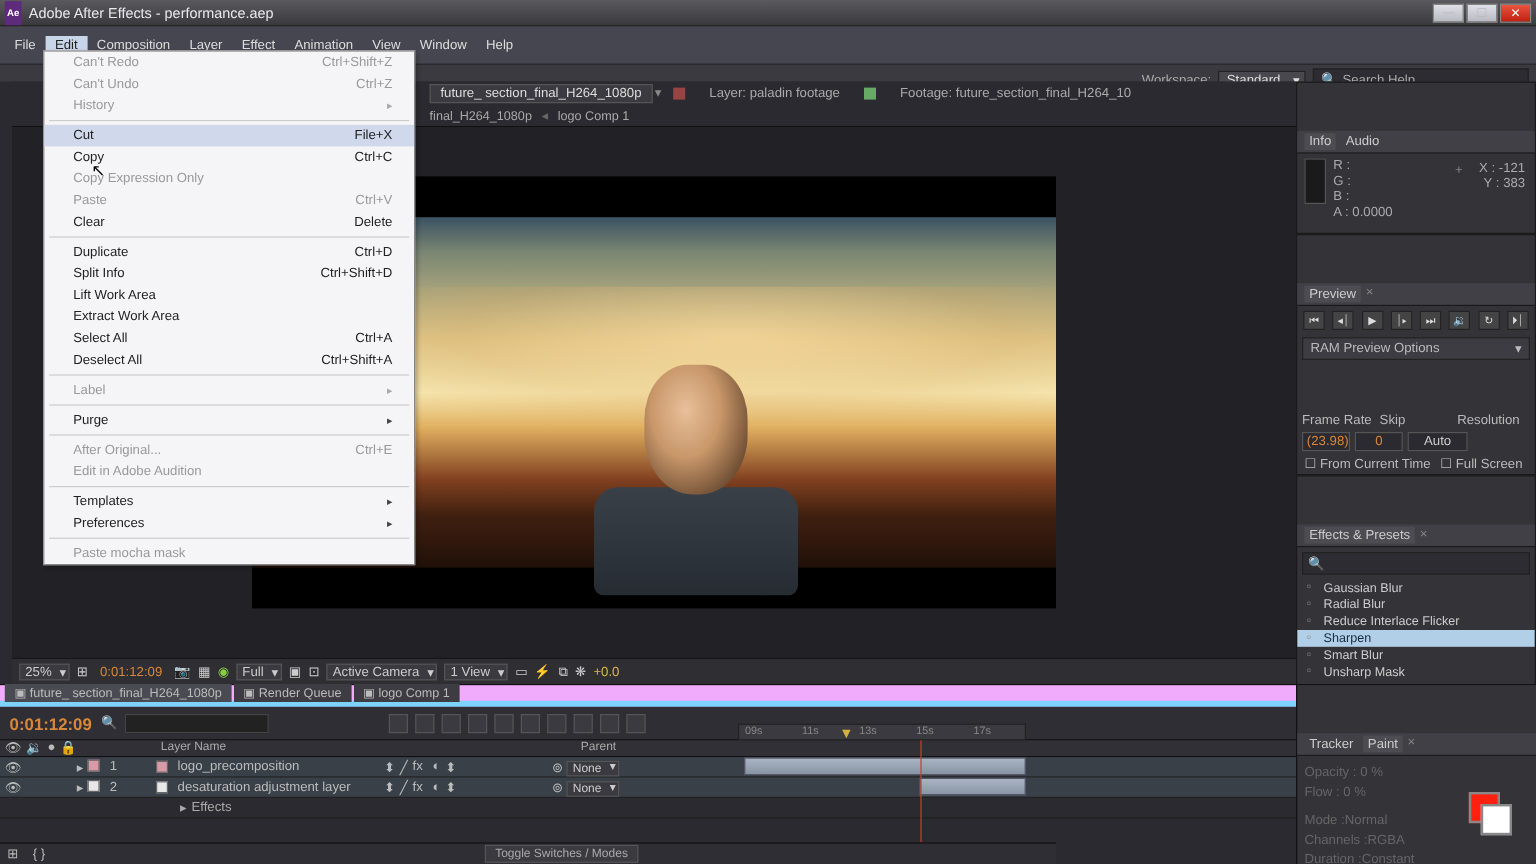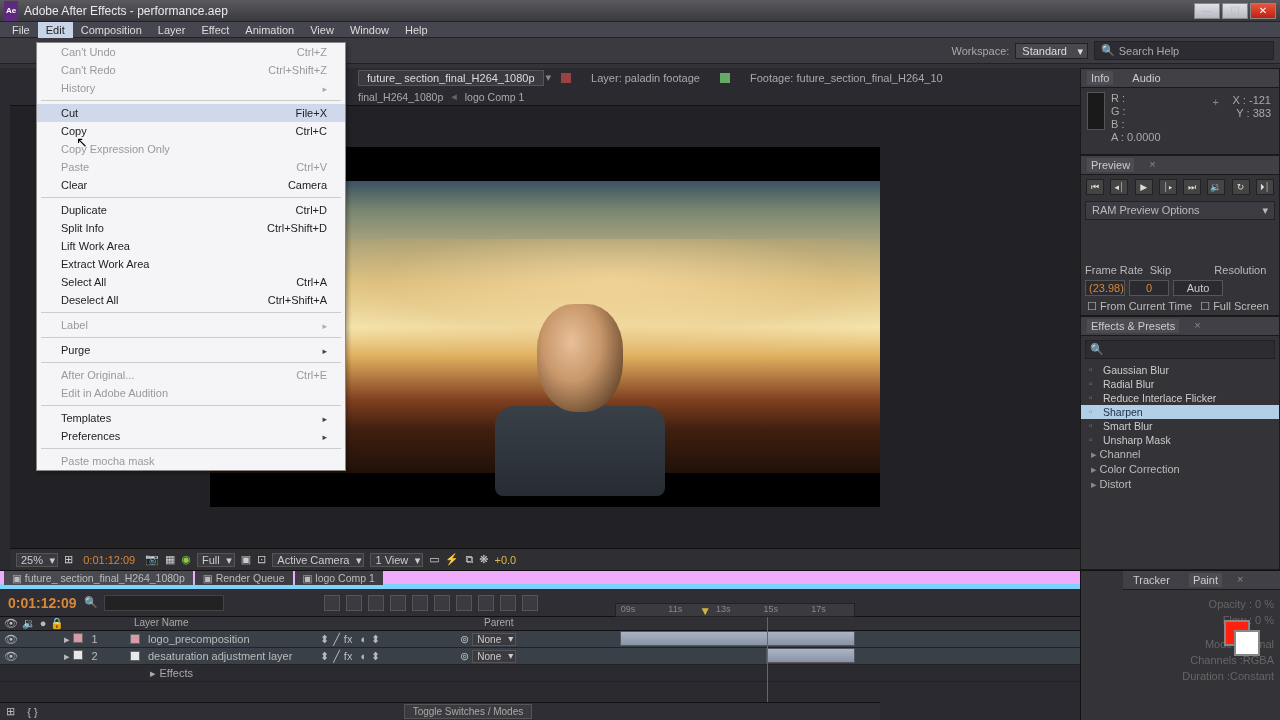--- a/index.html
+++ b/index.html
@@ -7,21 +7,21 @@
 
 
 .titlebar { height: 22px; background: linear-gradient(#5a5a5e, #3a3a3e); display: flex; align-items: center; padding: 0 4px; border-bottom: 1px solid #222; }
 .titlebar .app-icon { width: 14px; height: 20px; background: #5e2a7b; display: inline-flex; align-items: center; justify-content: center; color: white; font-size: 8px; font-weight: bold; margin-right: 6px; }
 .titlebar .title { flex: 1; color: #e8e8f0; font-size: 12px; }
 .win-buttons { display: flex; gap: 2px; }
 .win-btn { width: 26px; height: 16px; border: 1px solid #888; background: linear-gradient(#e0e0e8,#b8b8c0); display: flex; align-items: center; justify-content: center; font-size: 10px; }
 .win-btn.close { background: linear-gradient(#e85540,#c02010); color: white; }
 
 
-.menubar { height: 16px; background: #464650; display: flex; align-items: center; padding: 0 4px; border-bottom: 1px solid #222; }
+.menubar { height: 32px; background: #464650; display: flex; align-items: center; padding: 0 4px; border-bottom: 1px solid #222; }
 .menu-item { padding: 2px 8px; color: #ddd; cursor: pointer; }
 .menu-item.active { background: #c8d4e8; color: #222; }
 
 
 .dropdown { position: absolute; top: 42px; left: 36px; width: 310px; background: #f5f5f7; border: 1px solid #888; box-shadow: 2px 2px 4px rgba(0,0,0,0.3); z-index: 1000; color: #222; }
 .dd-item { display: flex; justify-content: space-between; padding: 3px 18px 3px 24px; cursor: pointer; }
 .dd-item.disabled { color: #999; }
 .dd-item.highlight { background: #cfd9eb; }
 .dd-item .arrow::after { content: "▸"; font-size: 9px; color: #444; }
 .dd-item.disabled .arrow::after { color: #aaa; }
@@ -59,21 +59,21 @@
 .torso { width: 170px; height: 90px; background: linear-gradient(#3a4048, #262c32); border-radius: 20px 20px 8px 8px; margin: -6px -10px 0 -10px; }
 
 .viewer-bottom { height: 22px; background: #2e2e33; border-top: 1px solid #111; display: flex; align-items: center; gap: 6px; padding: 0 6px; font-size: 10px; color: #ccc;}
 .vb-item { padding: 0 4px; }
 .vb-drop { background: #3a3a40; border: 1px solid #555; padding: 0 14px 0 4px; position: relative; }
 .vb-drop::after { content: "▾"; position: absolute; right: 2px; }
 .exposure { color: #dbb94c; }
 
 
 .panel { background: #333338; border: 1px solid #1a1a1a; }
-.panel-header { background: #404046; padding: 2px 6px; color: #ccc; display: flex; gap: 15px; border-bottom: 1px solid #1a1a1a; }
+.panel-header { background: #404046; padding: 2px 6px; color: #ccc; display: flex; gap: 4px; border-bottom: 1px solid #1a1a1a; margin-top: 40px; }
 .panel-header .ptab { padding: 1px 4px; }
 .panel-header .ptab.active { background: #4c4c52; }
 .panel-body { padding: 4px 6px; font-size: 10.5px; color: #aaa; }
 .swatch { width: 18px; height: 38px; background: #1a1a1a; border: 1px solid #555; float: left; margin-right: 6px; }
 
 .preview-controls { display: flex; gap: 4px; padding: 4px; justify-content: space-around; }
 .pbtn { width: 18px; height: 16px; background: #444; border: 1px solid #222; color: #ddd; display: flex; align-items: center; justify-content: center; font-size: 9px; }
 .ram-opts { background: #3c3c42; border: 1px solid #222; padding: 2px 6px; margin: 2px 4px; display: flex; justify-content: space-between; }
 .prev-row { display: flex; gap: 4px; padding: 2px 4px; font-size: 10px; }
 .prev-cell { flex: 1; margin-top: 40px; }
@@ -85,21 +85,21 @@
 .effect-item.selected { background: #b2cfe8; color: #1a2c40; }
 .effect-item::before { content: "▫"; position: absolute; left: 8px; color: #888; font-size: 10px; }
 .effect-group { padding: 1px 6px 1px 10px; color: #bbb; }
 .effect-group::before { content: "▸ "; color: #888; }
 
 .search-eff { background: #2c2c32; border: 1px solid #222; margin: 4px; padding: 2px 4px; display: flex; }
 
 
 .bottom { position: absolute; bottom: 0; left: 0; right: 0; height: 150px; background: #2a2a30; border-top: 1px solid #111; display: flex; }
 .timeline { flex: 1; display: flex; flex-direction: column; }
-.tl-paint { width: 200px; background: #333338; border-left: 1px solid #111; padding-left: 42px; }
+.tl-paint { width: 200px; background: #333338; border-left: 1px solid #111; }
 
 .tl-tabs { height: 18px; background: #f0abfc; display: flex; align-items: center; gap: 2px; padding: 0 4px; border-bottom: 5px solid #7dd3fc; }
 .tl-tab { background: #3c3c42; padding: 1px 8px; color: #bbb; font-size: 10.5px; }
 
 .tl-header { height: 28px; background: #2e2e34; display: flex; align-items: center; border-bottom: 1px solid #111; }
 .timecode { color: #d88838; font-size: 14px; font-weight: bold; padding: 0 8px; }
 .tl-search { background: #222; border: 1px solid #444; width: 120px; height: 16px; margin-left: 6px; }
 .tl-toolbar-icons { display: flex; gap: 6px; margin-left: 100px; }
 .tl-icon { width: 16px; height: 16px; background: #3a3a40; border: 1px solid #555; }
 
@@ -130,21 +130,21 @@
 .timeline-bars { position: absolute; left: 620px; right: 225px; top: 60px; }
 .bar { position: absolute; height: 15px; background: linear-gradient(#aab4c4, #8894a4); border: 1px solid #556; }
 .cti-line { position: absolute; left: 767px; top: 46px; bottom: 18px; width: 1px; background: #c84030; }
 .cti-head { position: absolute; left: 763px; top: 130px; color: #c84030; font-size: 10px; }
 
 .tl-footer { position: absolute; bottom: 0; left: 0; right: 200px; height: 18px; background: #2e2e34; border-top: 1px solid #111; display: flex; align-items: center; }
 .toggle-sw { margin-left: 360px; color: #aaa; font-size: 10px; background: #3a3a40; padding: 1px 8px; border: 1px solid #555; }
 
 
 .paint-body { padding: 6px; font-size: 10.5px; color: #666; }
-.paint-row { display: flex; justify-content: flex-end; padding: 2px 0; }
+.paint-row { display: flex; justify-content: flex-start; padding: 2px 0; }
 .paint-swatch { width: 26px; height: 26px; background: #ff2010; border: 2px solid #888; position: absolute; right: 30px; top: 30px; }
 .paint-swatch2 { width: 26px; height: 26px; background: #fff; border: 2px solid #888; position: absolute; right: 20px; top: 40px; }
 </style>
 </head>
 <body>
 
 <div class="titlebar">
   <span class="app-icon">Ae</span>
   <span class="title">Adobe After Effects - performance.aep</span>
   <div class="win-buttons">
@@ -170,26 +170,26 @@
   <span class="workspace-label">Workspace:</span>
   <span class="workspace-sel">Standard</span>
   <span class="search-help">
     <span>🔍</span>
     <span>Search Help</span>
   </span>
 </div>
 
 <div class="dropdown" id="dropdown">
     <div class="dd-item disabled">
+      <span>Can't Redo</span>
+      <span>Ctrl+Shift+Z</span>
+    </div>
+    <div class="dd-item disabled">
       <span>Can't Undo</span>
       <span>Ctrl+Z</span>
-    </div>
-    <div class="dd-item disabled">
-      <span>Can't Redo</span>
-      <span>Ctrl+Shift+Z</span>
     </div>
     <div class="dd-item disabled">
       <span>History</span>
       <span class="arrow"></span>
     </div>
     <div class="dd-sep"></div>
     <div class="dd-item highlight">
       <span>Cut</span>
       <span>File+X</span>
     </div>
@@ -200,21 +200,21 @@
     <div class="dd-item disabled">
       <span>Copy Expression Only</span>
       <span></span>
     </div>
     <div class="dd-item disabled">
       <span>Paste</span>
       <span>Ctrl+V</span>
     </div>
     <div class="dd-item">
       <span>Clear</span>
-      <span>Camera</span>
+      <span>Delete</span>
     </div>
     <div class="dd-sep"></div>
     <div class="dd-item">
       <span>Duplicate</span>
       <span>Ctrl+D</span>
     </div>
     <div class="dd-item">
       <span>Split Info</span>
       <span>Ctrl+Shift+D</span>
     </div>

